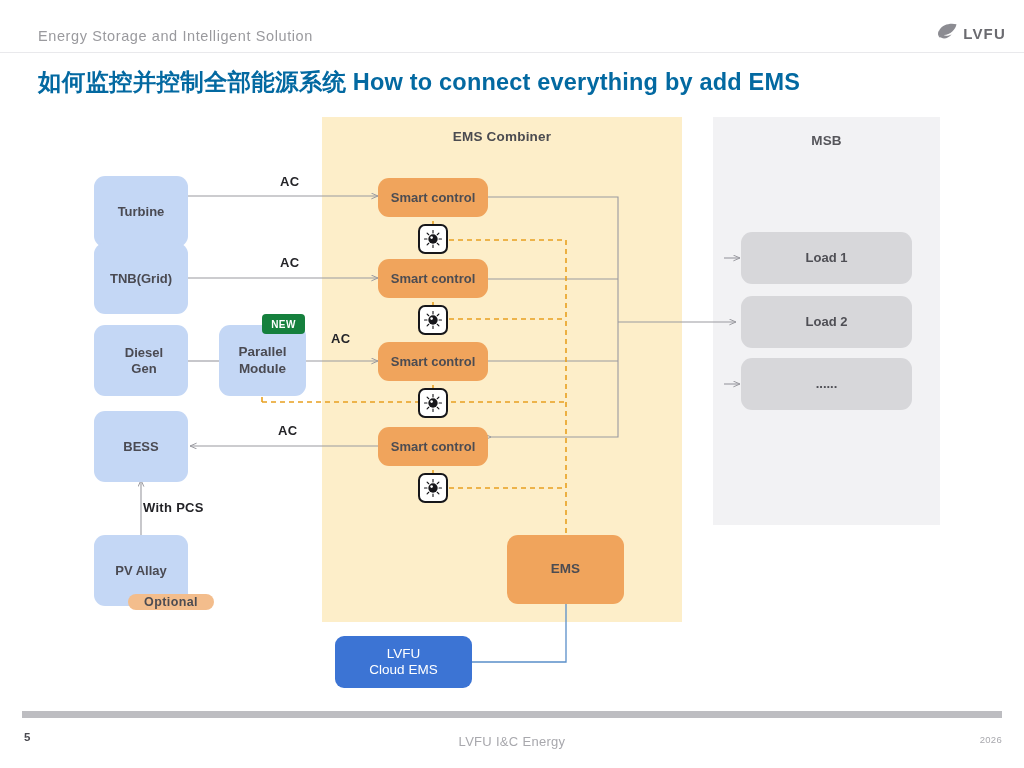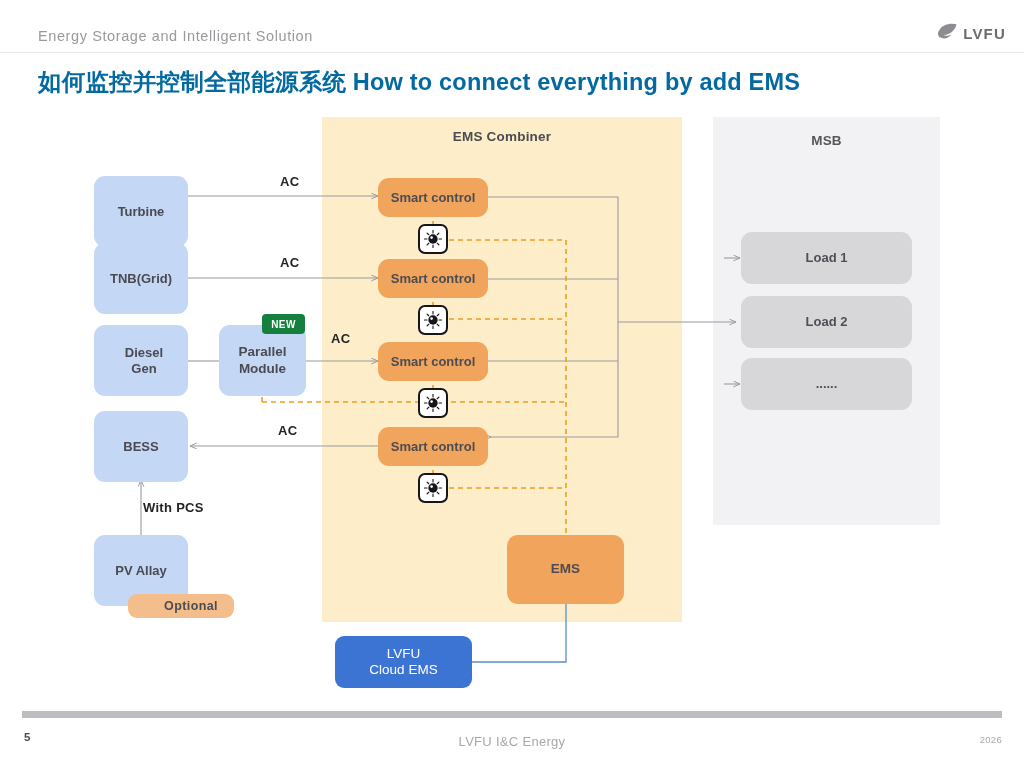--- a/index.html
+++ b/index.html
@@ -193,21 +193,21 @@
   </div>
 
   <div class="node blue" style="left:94px;top:411px;width:94px;height:71px;">
     <span>BESS</span>
   </div>
 
   <div class="node blue" style="left:94px;top:535px;width:94px;height:71px;">
     <span>PV Allay</span>
   </div>
 
-  <div class="badge optional" style="left:128px;top:594px;width:86px;height:24px;padding-left:20px;">
+  <div class="badge optional" style="left:128px;top:594px;width:86px;height:16px;">
     <span>Optional</span>
   </div>
 
   <div class="node blue" style="left:219px;top:325px;width:87px;height:71px;flex-direction:column;font-size:13.5px;">
     <span>Parallel</span>
     <span>Module</span>
   </div>
   <div class="badge new" style="left:262px;top:314px;width:43px;height:20px;">
     <span>NEW</span>
   </div>

